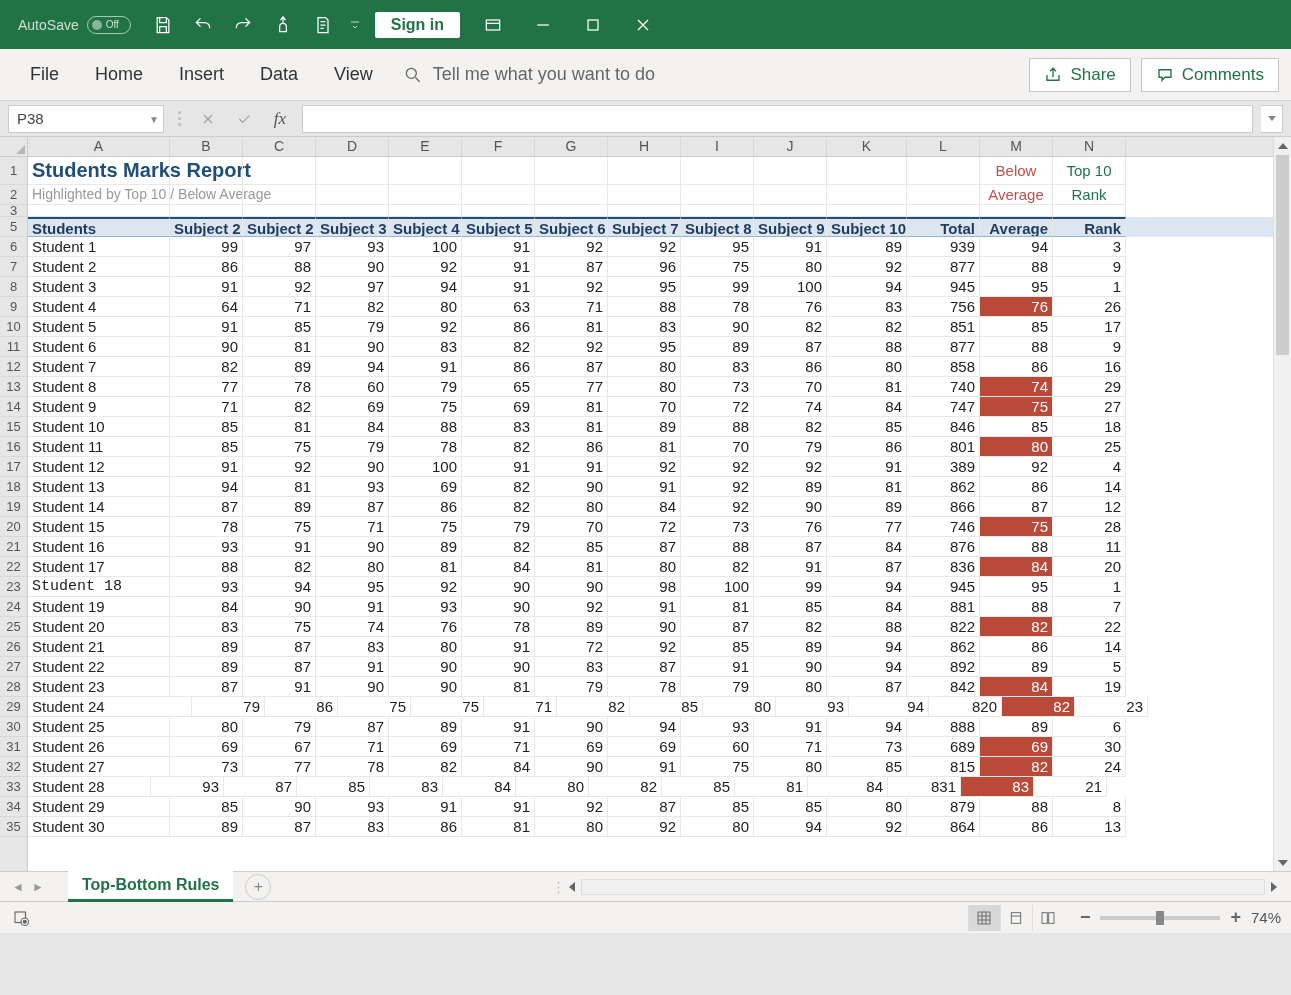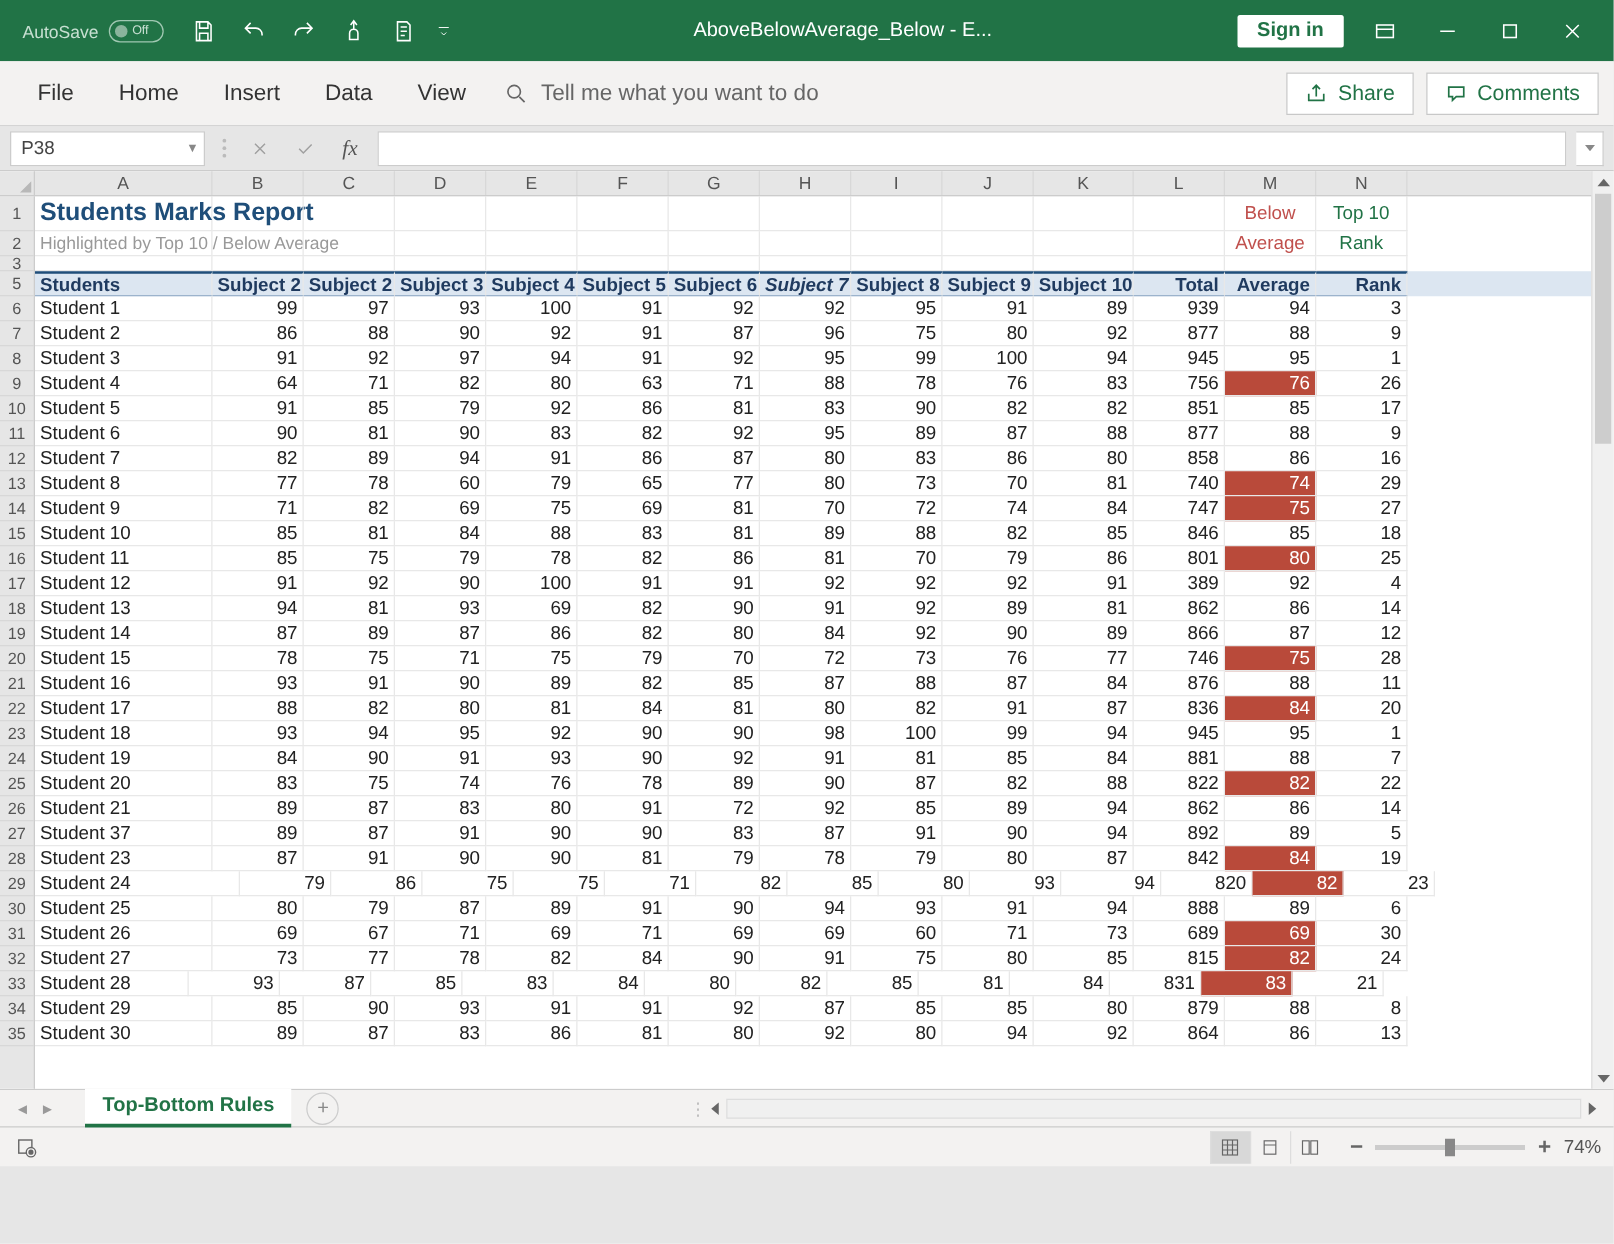--- a/index.html
+++ b/index.html
@@ -181,21 +181,20 @@
   <div class="tb-btn">
       <svg viewBox="0 0 24 24">
         <path d="M6 3h9l3 3v15H6z M9 8h6 M9 12h6 M9 16h4"></path>
       </svg>
     </div>
   <div class="tb-btn" style="width:24px">
       <svg viewBox="0 0 24 24" style="width:12px">
         <path d="M4 6h16 M8 14l4 4 4-4"></path>
       </svg>
     </div>
-  <div class="doc-title">AboveBelowAverage_Below  -  E...</div>
   <div class="signin">Sign in</div>
   <div class="winctl">
     <div class="tb-btn">
         <svg viewBox="0 0 24 24">
           <rect x="4" y="6" width="16" height="12"></rect>
           <path d="M4 10h16"></path>
         </svg>
       </div>
     <div class="tb-btn">
         <svg viewBox="0 0 24 24">
@@ -372,21 +371,21 @@
         <div class="cell" style="width: 73px; line-height: 11px;"></div>
       </div>
       <div class="row hdr-row">
         <div class="cell" style="width: 142px;">Students</div>
         <div class="cell num" style="width: 73px;">Subject 2</div>
         <div class="cell num" style="width: 73px;">Subject 2</div>
         <div class="cell num" style="width: 73px;">Subject 3</div>
         <div class="cell num" style="width: 73px;">Subject 4</div>
         <div class="cell num" style="width: 73px;">Subject 5</div>
         <div class="cell num" style="width: 73px;">Subject 6</div>
-        <div class="cell num" style="width: 73px; font-style: italic;">Subject 7</div>
+        <div class="cell num" style="width: 73px;">Subject 7</div>
         <div class="cell num" style="width: 73px;">Subject 8</div>
         <div class="cell num" style="width: 73px;">Subject 9</div>
         <div class="cell num" style="width: 80px;">Subject 10</div>
         <div class="cell num" style="width: 73px;">Total</div>
         <div class="cell num" style="width: 73px;">Average</div>
         <div class="cell num" style="width: 73px;">Rank</div>
       </div>
       <div class="row">
         <div class="cell" style="width: 142px;">Student 1</div>
         <div class="cell num" style="width: 73px;">99</div>
@@ -653,21 +652,21 @@
         <div class="cell num" style="width: 73px;">81</div>
         <div class="cell num" style="width: 73px;">80</div>
         <div class="cell num" style="width: 73px;">82</div>
         <div class="cell num" style="width: 73px;">91</div>
         <div class="cell num" style="width: 80px;">87</div>
         <div class="cell num" style="width: 73px;">836</div>
         <div class="cell num below-avg" style="width: 73px;">84</div>
         <div class="cell num" style="width: 73px;">20</div>
       </div>
       <div class="row">
-        <div class="cell" style="width: 142px;">Student 18</div>
+        <div class="cell" style="width: 142px; font-family: Liberation Mono, monospace;">Student 18</div>
         <div class="cell num" style="width: 73px;">93</div>
         <div class="cell num" style="width: 73px;">94</div>
         <div class="cell num" style="width: 73px;">95</div>
         <div class="cell num" style="width: 73px;">92</div>
         <div class="cell num" style="width: 73px;">90</div>
         <div class="cell num" style="width: 73px;">90</div>
         <div class="cell num" style="width: 73px;">98</div>
         <div class="cell num" style="width: 73px;">100</div>
         <div class="cell num" style="width: 73px;">99</div>
         <div class="cell num" style="width: 80px;">94</div>
@@ -717,21 +716,21 @@
         <div class="cell num" style="width: 73px;">72</div>
         <div class="cell num" style="width: 73px;">92</div>
         <div class="cell num" style="width: 73px;">85</div>
         <div class="cell num" style="width: 73px;">89</div>
         <div class="cell num" style="width: 80px;">94</div>
         <div class="cell num" style="width: 73px;">862</div>
         <div class="cell num" style="width: 73px;">86</div>
         <div class="cell num" style="width: 73px;">14</div>
       </div>
       <div class="row">
-        <div class="cell" style="width: 142px;">Student 37</div>
+        <div class="cell" style="width: 142px;">Student 22</div>
         <div class="cell num" style="width: 73px;">89</div>
         <div class="cell num" style="width: 73px;">87</div>
         <div class="cell num" style="width: 73px;">91</div>
         <div class="cell num" style="width: 73px;">90</div>
         <div class="cell num" style="width: 73px;">90</div>
         <div class="cell num" style="width: 73px;">83</div>
         <div class="cell num" style="width: 73px;">87</div>
         <div class="cell num" style="width: 73px;">91</div>
         <div class="cell num" style="width: 73px;">90</div>
         <div class="cell num" style="width: 80px;">94</div>

